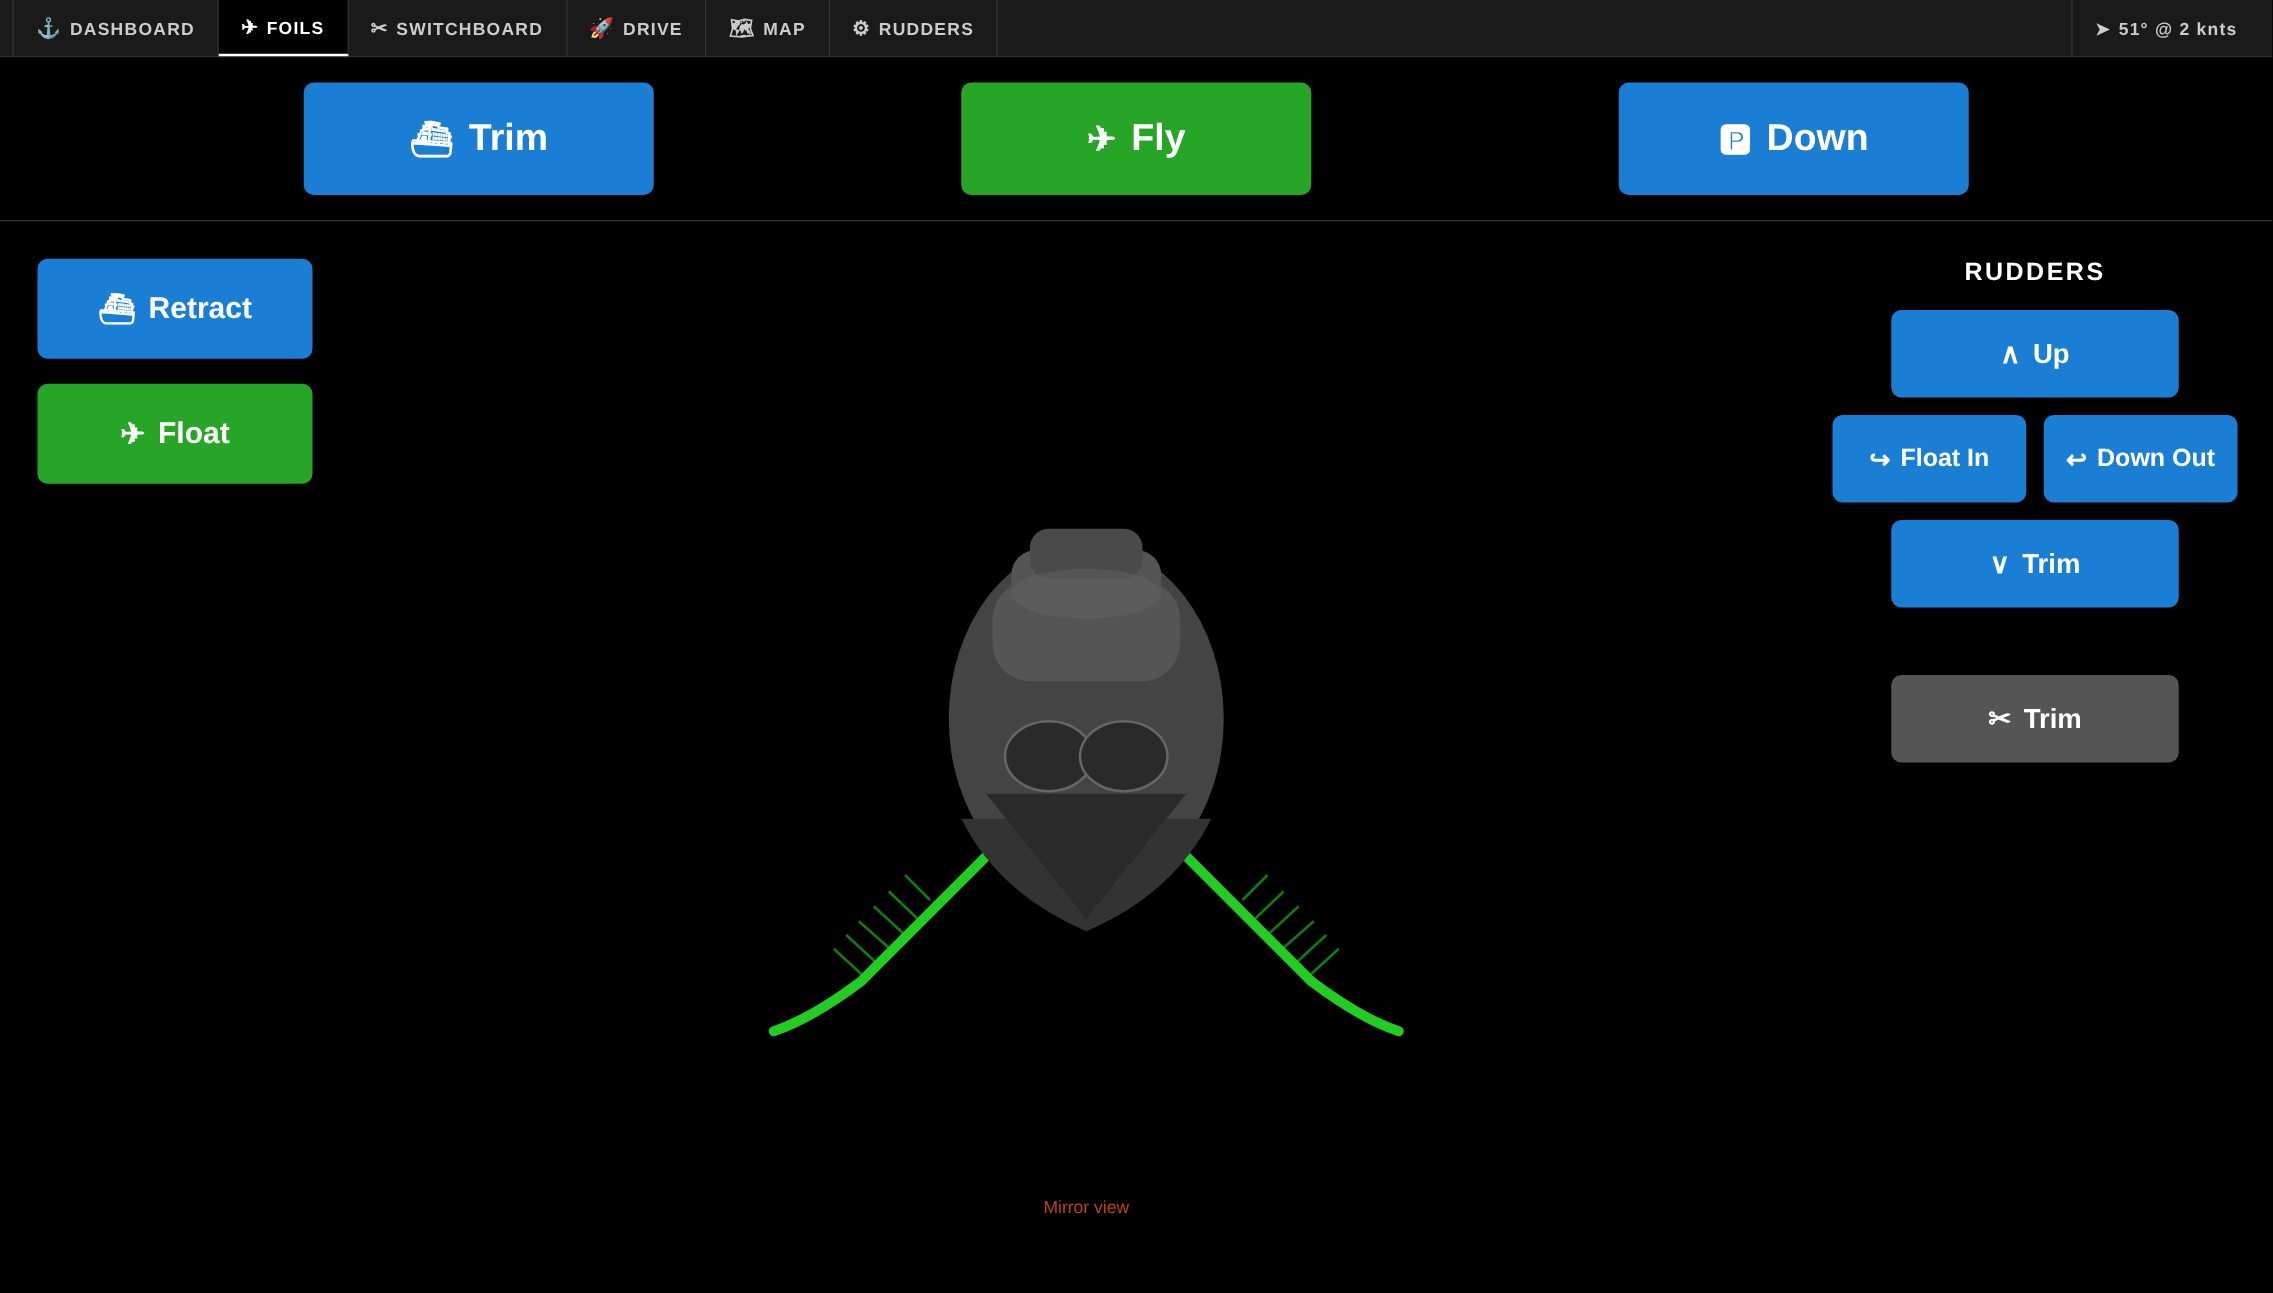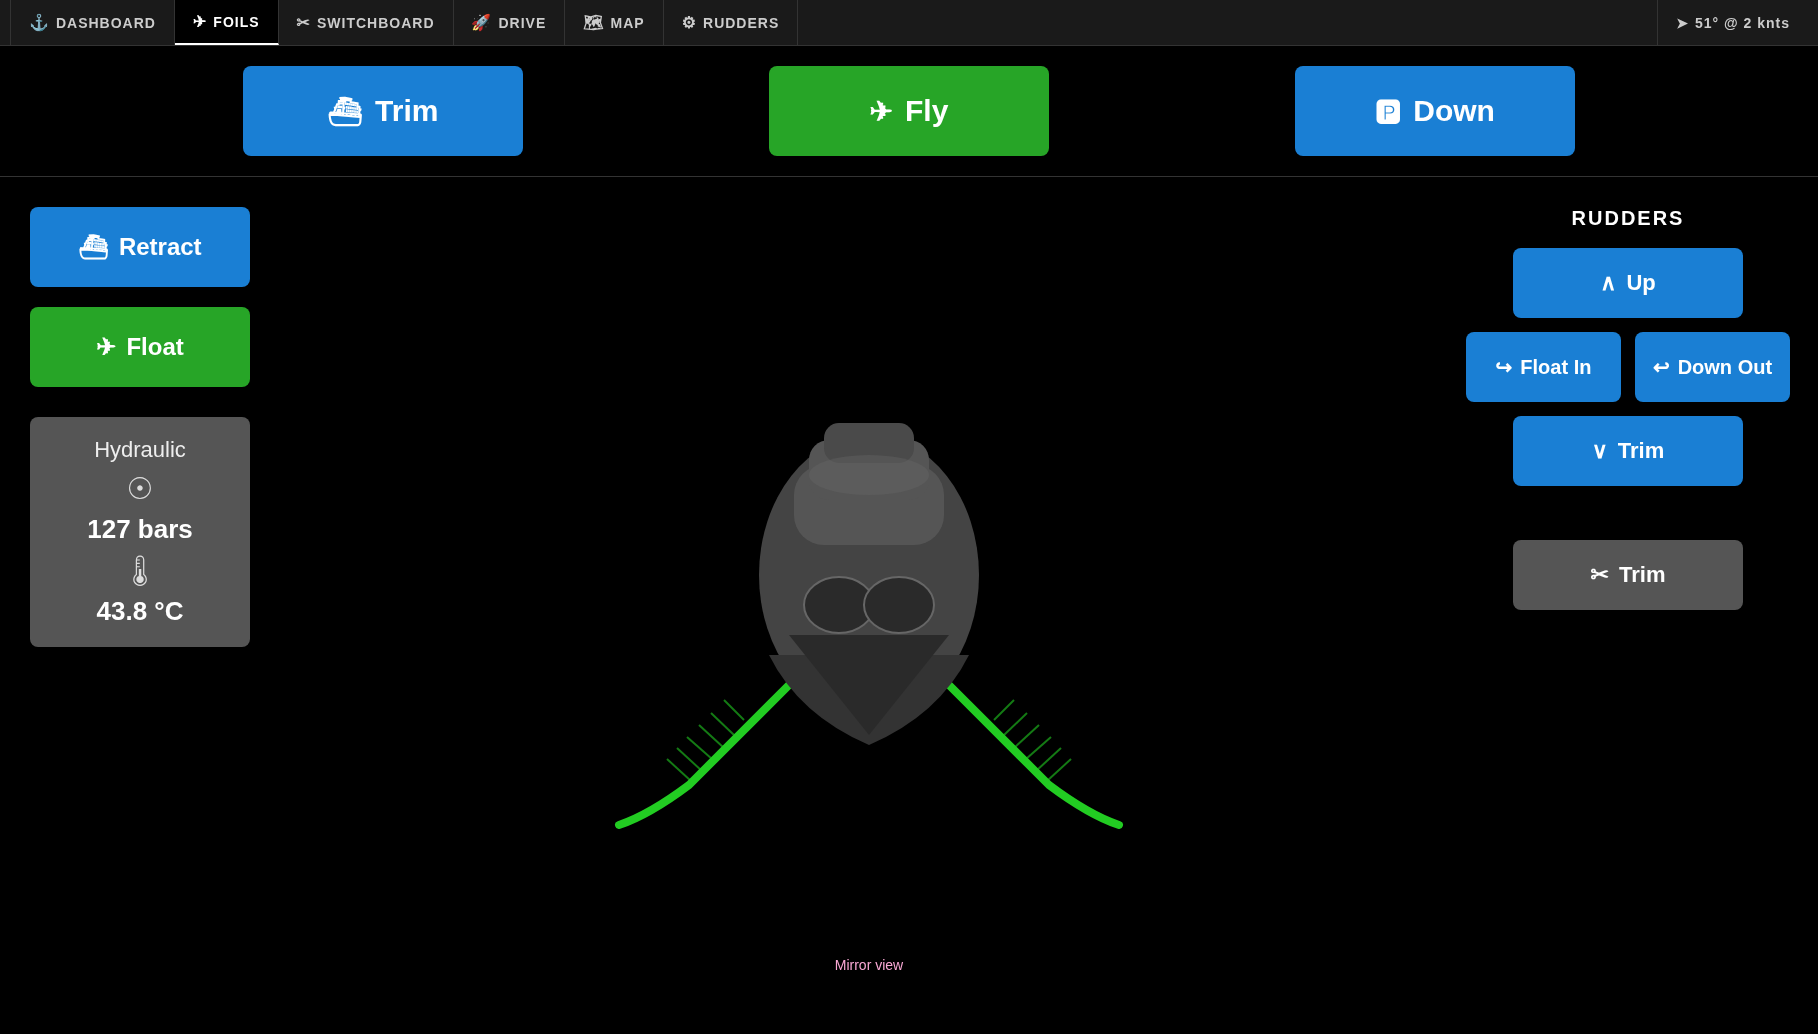--- a/index.html
+++ b/index.html
@@ -149,21 +149,21 @@
       align-items: center;
       justify-content: center;
       position: relative;
     }
     .mirror-label {
       position: absolute;
       bottom: 60px;
       left: 50%;
       transform: translateX(-50%);
       font-size: 14px;
-      color: #f9a8d4;
+      color: #c2410c;
     }
 
     
     .boat-svg {
       width: 600px;
       height: 500px;
     }
 
     
     .right-panel {
@@ -285,27 +285,20 @@
 
   <div class="left-panel">
     <button class="btn-medium btn-blue">
       <span>⛴</span>
       <span>Retract</span>
     </button>
     <button class="btn-medium btn-green">
       <span>✈</span>
       <span>Float</span>
     </button>
-    <div class="hydraulic-box">
-      <span class="hydraulic-title">Hydraulic</span>
-      <span class="icon-gauge">☉</span>
-      <span class="hydraulic-value">127 bars</span>
-      <span class="icon-thermo">🌡</span>
-      <span class="hydraulic-temp">43.8 °C</span>
-    </div>
   </div>
 
   <div class="center-diagram">
 
     <svg class="boat-svg" viewBox="0 0 600 500">
 
       <path d="M 240 310 Q 180 370 120 430 Q 80 460 50 470" stroke="#22cc22" stroke-width="8" fill="none" stroke-linecap="round"></path>
 
       <g stroke="#22cc22" stroke-width="2" opacity="0.6">
         <line x1="175" y1="365" x2="155" y2="345"></line>

